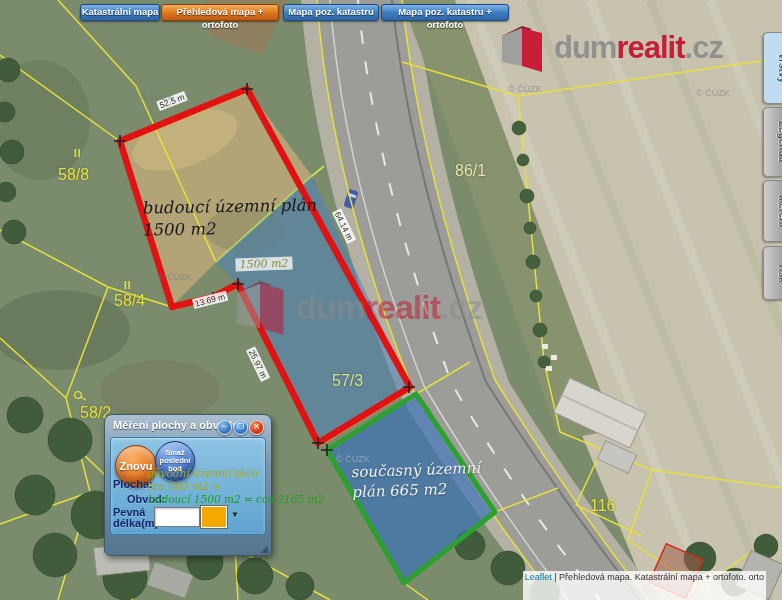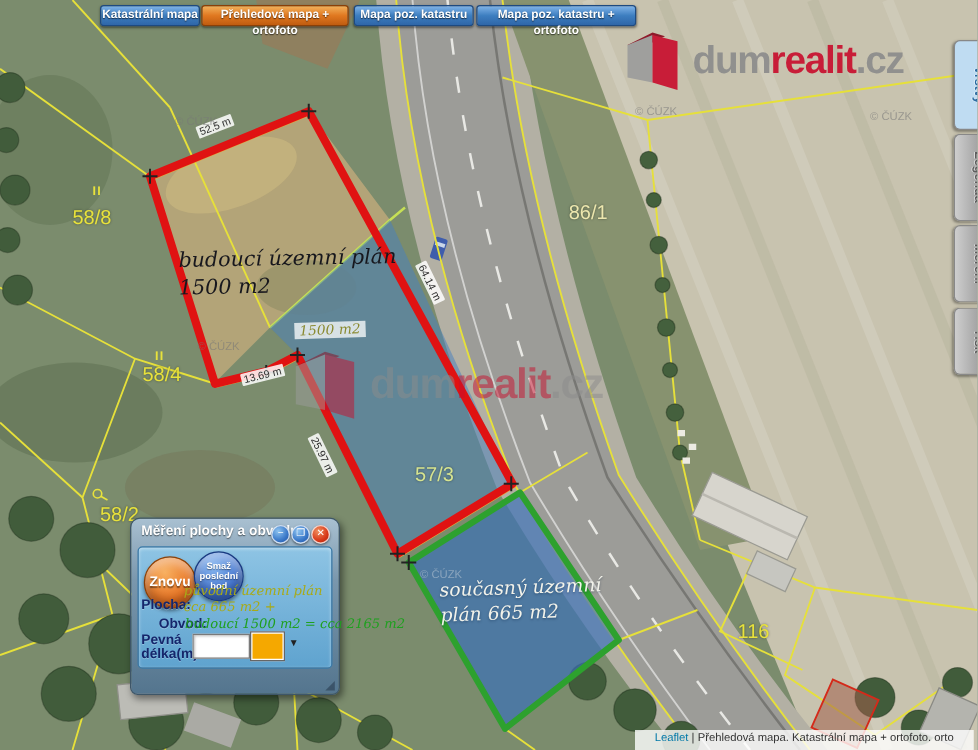--- a/index.html
+++ b/index.html
@@ -63,22 +63,22 @@
   .hw{position:absolute;font-family:"DejaVu Serif",serif;font-style:italic;font-size:10.5px;white-space:nowrap;z-index:3;}
   .hw.y{color:#a8aa18;} .hw.g{color:#1fa01f;}
   #dlg input{position:absolute;left:49px;top:92px;width:40px;height:16px;border:1px solid #7a7a7a;
     background:#fff;box-shadow:inset 1px 1px 2px rgba(0,0,0,.25);}
   #swatch-frame{position:absolute;left:95px;top:90px;width:24px;height:20px;background:#fff;
     border:1px solid #666;padding:1px;cursor:pointer;}
   #swatch{width:100%;height:100%;}
   #drop-arrow{position:absolute;left:126px;top:95px;font-size:8px;color:#222;cursor:pointer;}
   #grip{position:absolute;right:3px;bottom:1px;font-size:10px;color:rgba(40,60,80,.6);cursor:nwse-resize;}
   
-  #attrib{position:absolute;right:3px;bottom:0;height:16px;line-height:13px;background:rgba(255,255,255,.8);
-    font-size:9px;color:#333;padding:0 16px;z-index:8;white-space:nowrap;}
+  #attrib{position:absolute;right:16px;bottom:0;height:29px;line-height:13px;background:rgba(255,255,255,.8);
+    font-size:9px;color:#333;padding:0 2px;z-index:8;white-space:nowrap;}
   #attrib a{color:#0078a8;text-decoration:none;cursor:pointer;}
 </style>
 </head>
 <body>
 
 <div id="stage">
 
   <div class="abs" style="left:0;top:0;z-index:1;">
   <svg width="782" height="600" viewBox="0 0 782 600">
     <defs>

